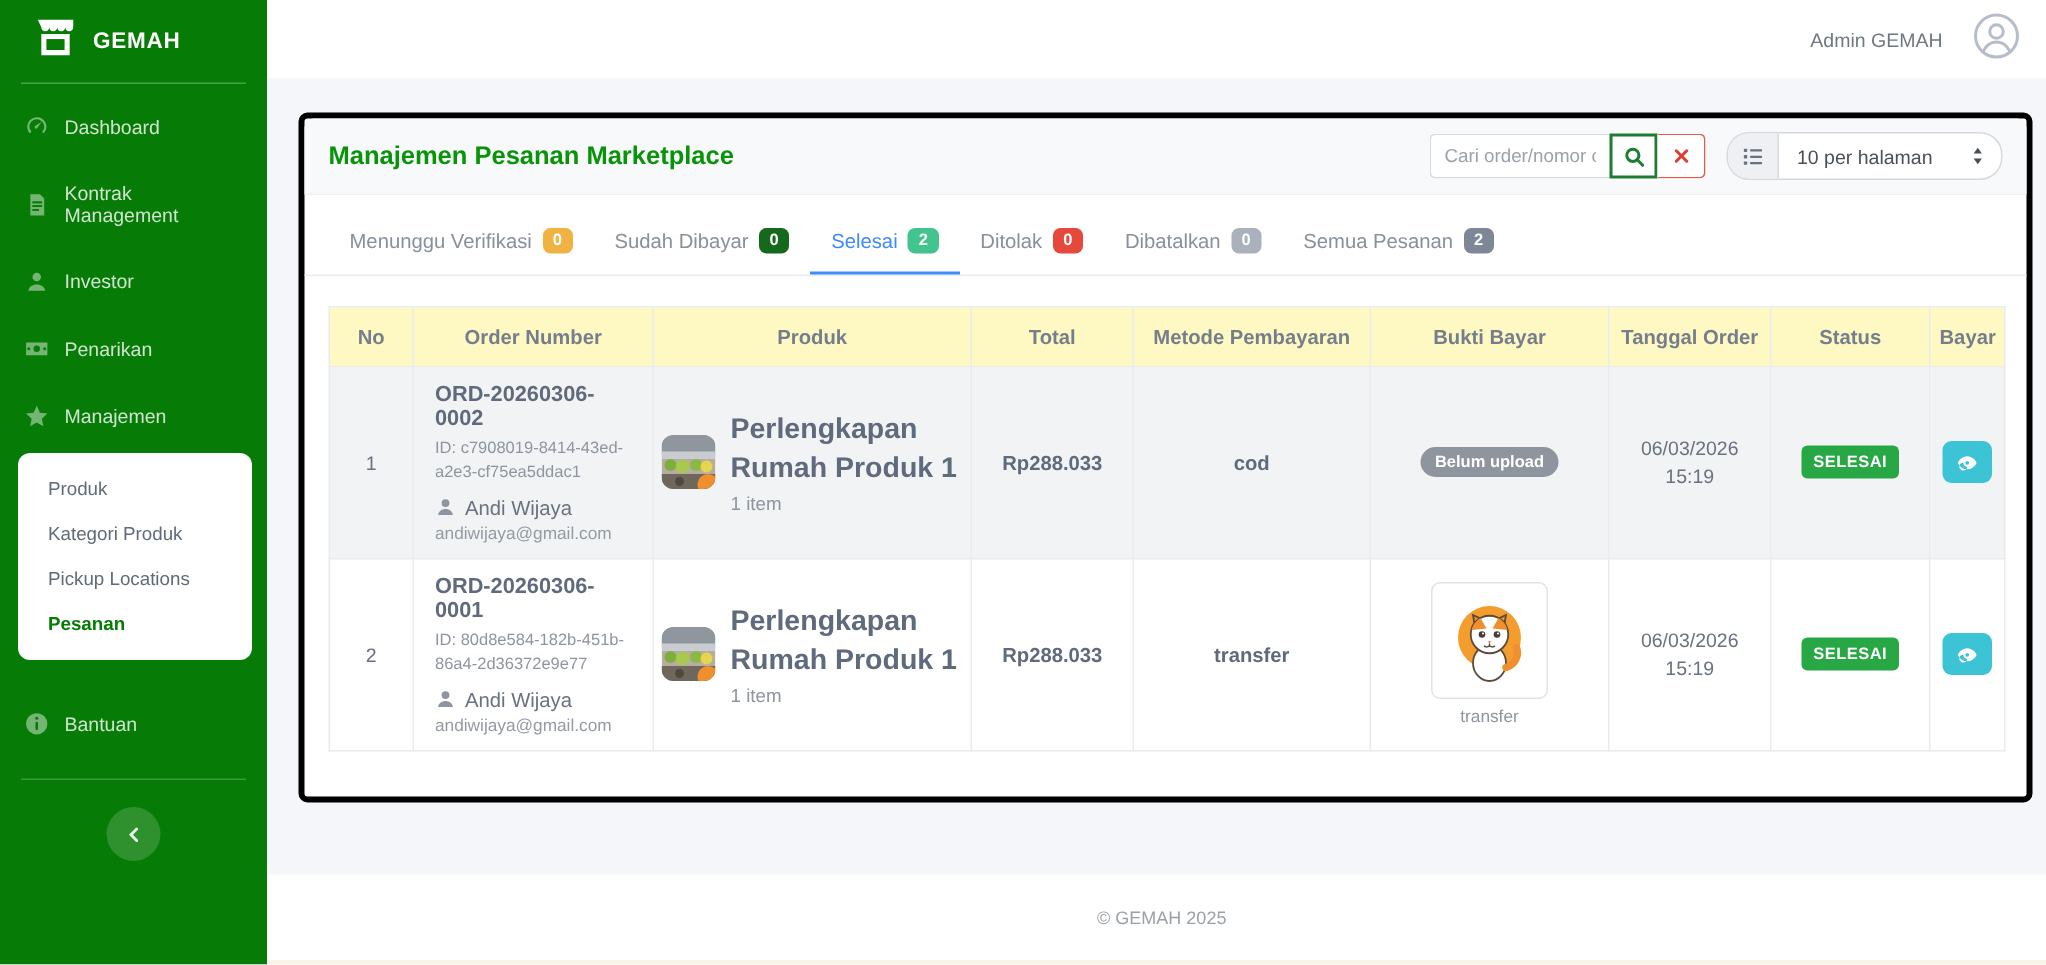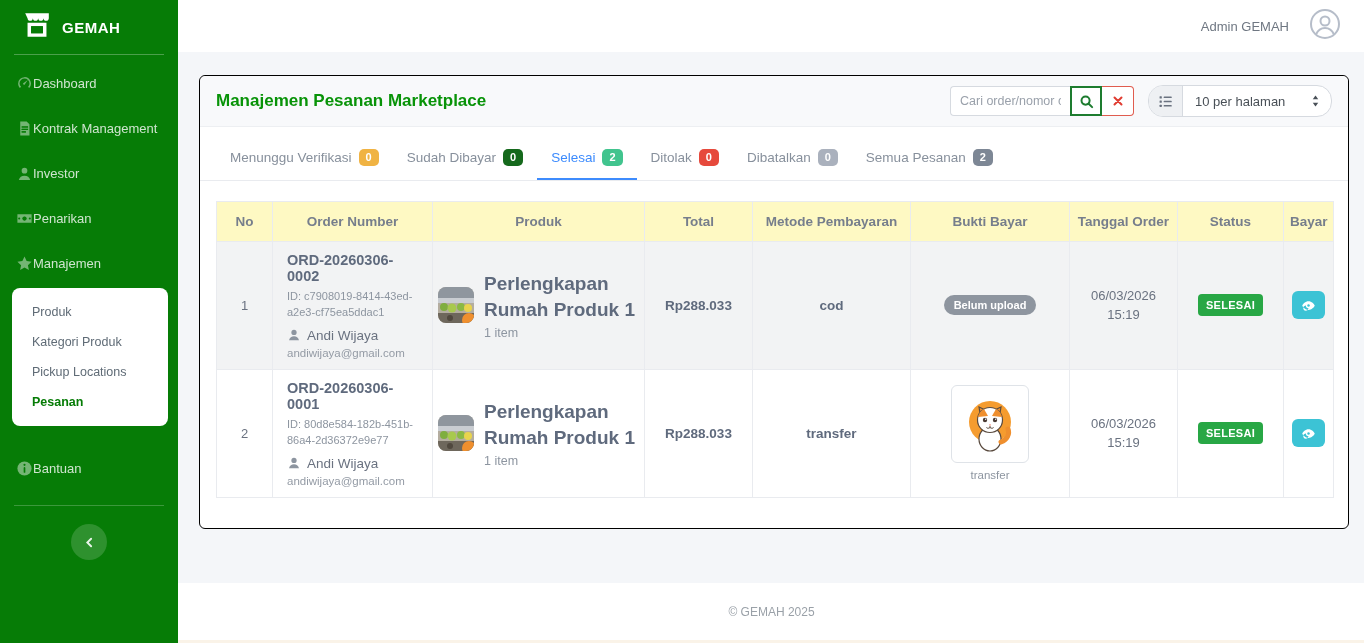--- a/index.html
+++ b/index.html
@@ -4,41 +4,41 @@
 <style>
   * { margin:0; padding:0; box-sizing:border-box; }
   html,body { width:1364px; height:643px; overflow:hidden; }
   body { font-family:"Liberation Sans", sans-serif; background:#f4f6f9; display:flex; }
 
   
   .sidebar { width:178px; min-width:178px; height:643px; background:#067c06; color:#cfe5cf; display:flex; flex-direction:column; position:relative; }
   .brand { display:flex; align-items:center; gap:10px; padding:12px 16px 10px 22px; }
   .brand-name { color:#fff; font-weight:bold; font-size:15px; letter-spacing:.5px; }
   .side-divider { border:none; border-top:1px solid rgba(255,255,255,.28); margin:2px 14px 6px; }
-  .nav-item { display:flex; align-items:center; padding:14px 16px; font-size:13px; color:#cfe5cf; cursor:pointer; }
+  .nav-item { display:flex; align-items:center; gap:10px; padding:14px 16px; font-size:13px; color:#cfe5cf; cursor:pointer; }
   .nav-item .ic { width:17px; height:17px; opacity:.55; flex:0 0 17px; display:flex; align-items:center; }
   .nav-item.active-parent { color:#fff; font-weight:bold; }
   .nav-item.active-parent .ic { opacity:.95; }
   .nav-item .chev { margin-left:auto; opacity:.9; }
   .submenu { background:#fff; border-radius:8px; margin:2px 10px 8px 12px; padding:9px 0; }
   .submenu-item { padding:8px 20px; font-size:12.5px; color:#5f6b76; cursor:pointer; }
   .submenu-item.active { color:#067c06; font-weight:bold; }
   .help-item { margin-top:12px; }
   .side-divider2 { border:none; border-top:1px solid rgba(255,255,255,.22); margin:14px 14px 0; }
   .collapse-btn { width:36px; height:36px; border-radius:50%; background:rgba(255,255,255,.16); border:none; color:#eaf5ea; margin:18px auto 0; display:flex; align-items:center; justify-content:center; cursor:pointer; }
 
   
   .main-col { flex:1; display:flex; flex-direction:column; height:643px; }
   .topbar { height:52px; background:#fff; display:flex; align-items:center; justify-content:flex-end; gap:20px; padding:0 24px; }
   .topbar-user { color:#6f7782; font-size:13px; }
   .content { flex:1; background:#f4f6f9; padding:23px 16px 0 21px; overflow:hidden; }
   .page-footer { height:60px; background:#fff; display:flex; align-items:center; justify-content:center; color:#9aa1a8; font-size:12px; border-bottom:3px solid #faf3e8; }
 
   
-  .card { background:#fff; border:1px solid #000000; border-radius:6px; }
+  .card { background:#fff; border:4px solid #000000; border-radius:6px; }
   .card-header { display:flex; align-items:center; justify-content:space-between; background:#f8f9fb; border-bottom:1px solid #edeff2; border-radius:6px 6px 0 0; padding:9px 16px; }
   .card-title { color:#089308; font-weight:bold; font-size:17px; }
   .header-tools { display:flex; align-items:center; gap:14px; }
   .search-group { display:flex; }
   .search-input { width:120px; height:30px; border:1px solid #d6dae0; border-right:none; border-radius:4px 0 0 4px; padding:0 9px; font-size:12.5px; color:#495057; font-family:"Liberation Sans", sans-serif; outline:none; }
   .search-input::placeholder { color:#9aa1ab; }
   .btn-search { width:32px; height:30px; background:#fff; border:2px solid #1d7c2f; display:flex; align-items:center; justify-content:center; cursor:pointer; }
   .btn-clear { width:32px; height:30px; background:#fff; border:1px solid #e05c4f; border-left:none; border-radius:0 4px 4px 0; display:flex; align-items:center; justify-content:center; cursor:pointer; color:#e03c31; font-weight:bold; font-size:13px; }
   .perpage-group { display:flex; height:32px; border:1px solid #d6dae0; border-radius:15px; overflow:hidden; background:#fff; }
   .perpage-addon { width:34px; background:#eef0f3; border-right:1px solid #d6dae0; display:flex; align-items:center; justify-content:center; }

